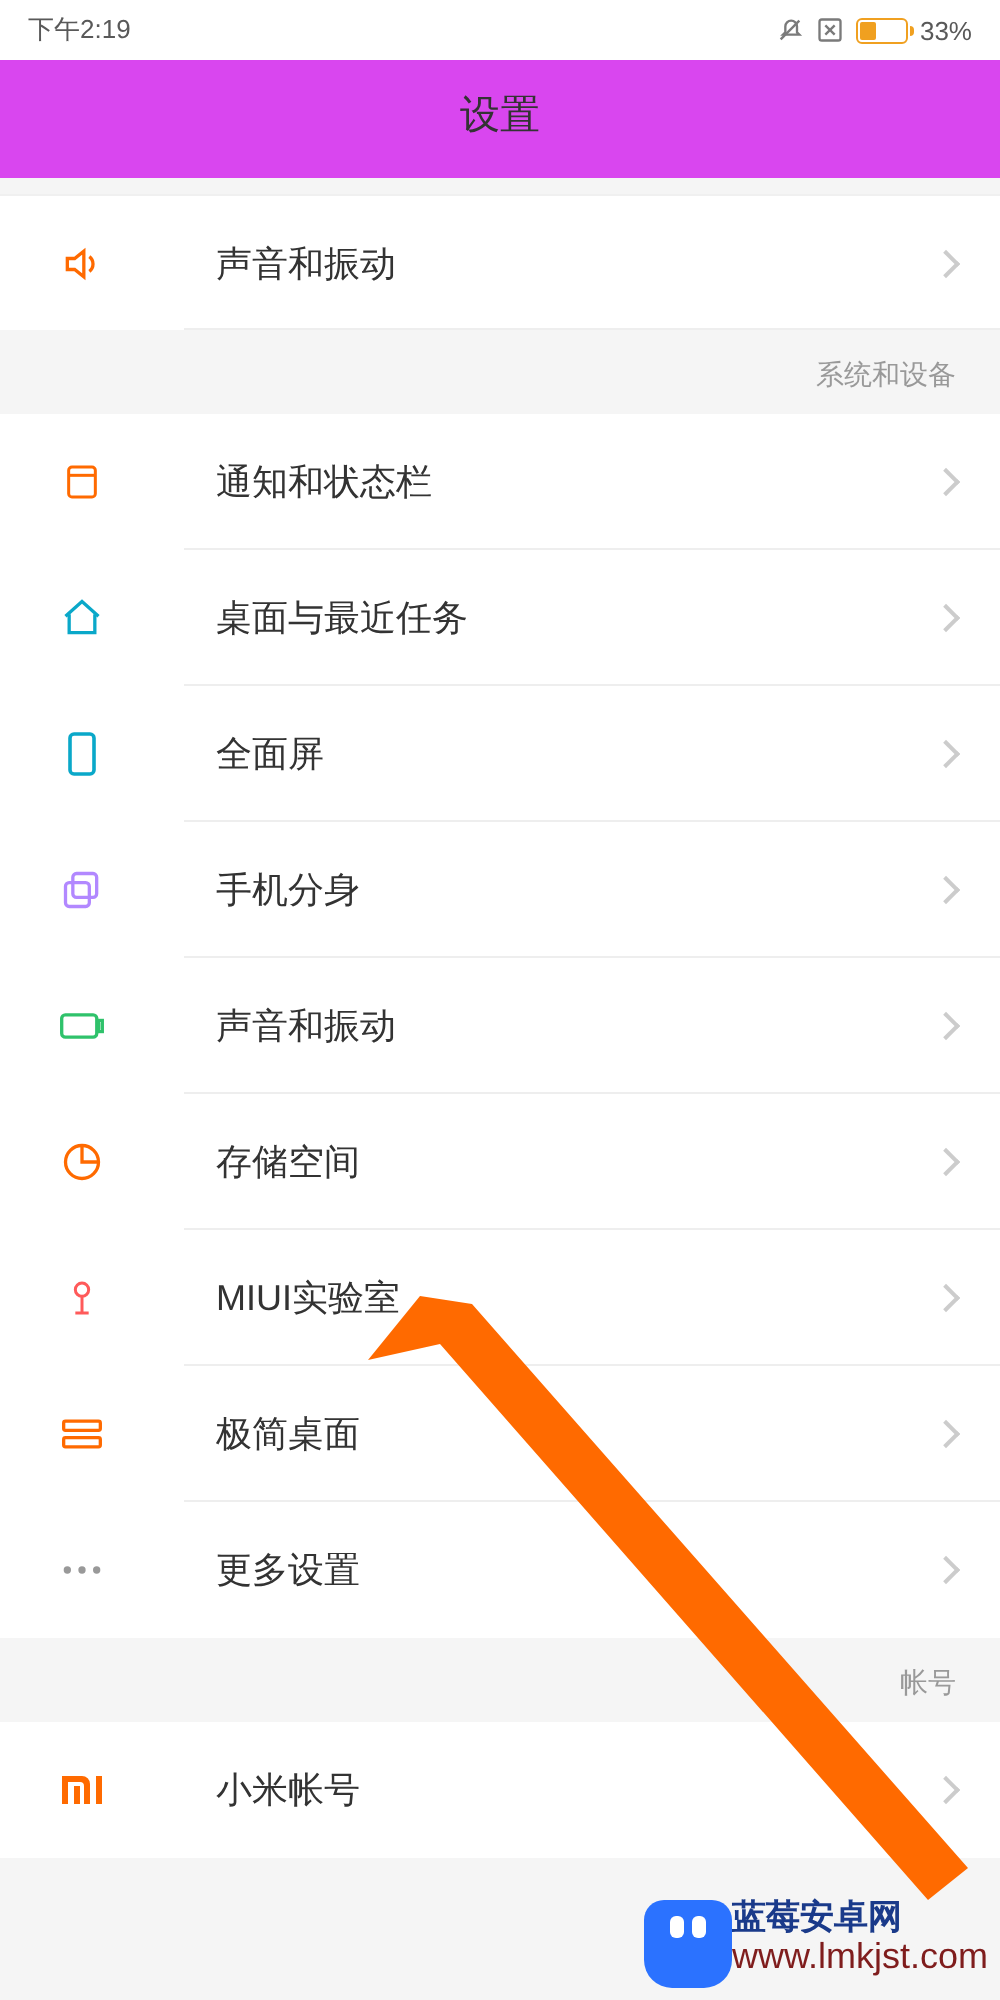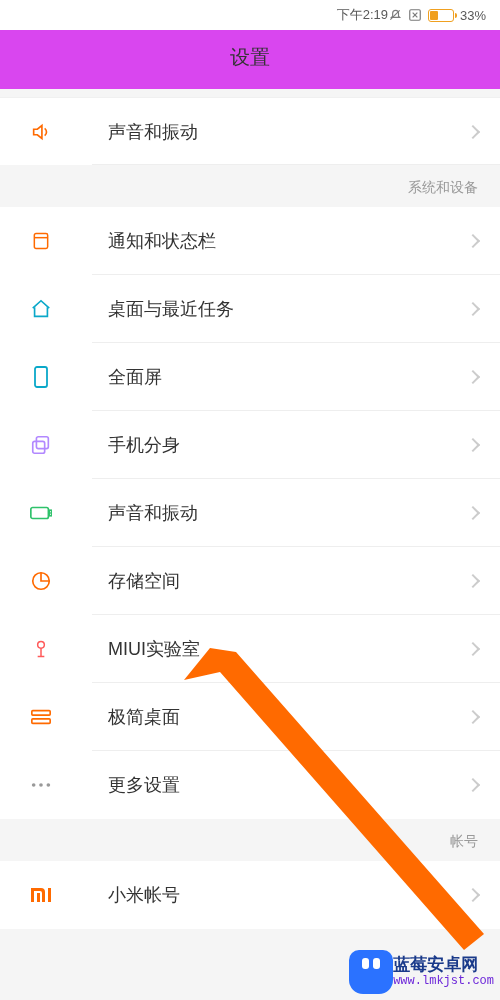--- a/index.html
+++ b/index.html
@@ -9,21 +9,21 @@
       font-family: -apple-system, "Helvetica Neue", Arial, sans-serif;
       background: #f5f5f5;
       position: relative;
       overflow: hidden;
     }
     .status-bar {
       height: 30px;
       background: #fff;
       display: flex;
       align-items: center;
-      justify-content: flex-end;
+      justify-content: space-between;
       padding: 0 14px;
       font-size: 13px;
       color: #595959;
     }
     .status-right { display: flex; align-items: center; gap: 6px; }
     .header {
       background: #d946ef;
       text-align: center;
       padding: 14px 0 18px;
       font-size: 20px;
@@ -78,21 +78,20 @@
       left: 184px;
       width: 320px;
       height: 400px;
       pointer-events: none;
     }
     .watermark {
       position: absolute;
       right: 6px;
       bottom: 6px;
       display: flex;
-      align-items: center;
       gap: 0;
       pointer-events: none;
     }
     .wm-badge {
       width: 44px; height: 44px;
       background: #2b72ff;
       border-radius: 10px 10px 14px 14px;
       position: relative;
     }
     .wm-badge::before, .wm-badge::after {
@@ -100,21 +99,21 @@
       position: absolute;
       width: 7px; height: 11px;
       background: #fff;
       top: 8px;
       border-radius: 3px;
     }
     .wm-badge::before { left: 13px; }
     .wm-badge::after { right: 13px; }
     .wm-text { display:flex; flex-direction:column; line-height:1.1; }
     .wm-title { font-size:17px; color:#1a3a8a; font-weight:600; }
-    .wm-url { font-size:12px; color:#6d28d9;font-family:Liberation Mono, monospace; }
+    .wm-url { font-size:18px; color:#7f1d1d; }
     
     .battery {
       width: 26px; height: 13px;
       border: 1.3px solid #f0a020;
       border-radius: 3px;
       position: relative;
     }
     .battery::after {
       content: "";
       position: absolute;

